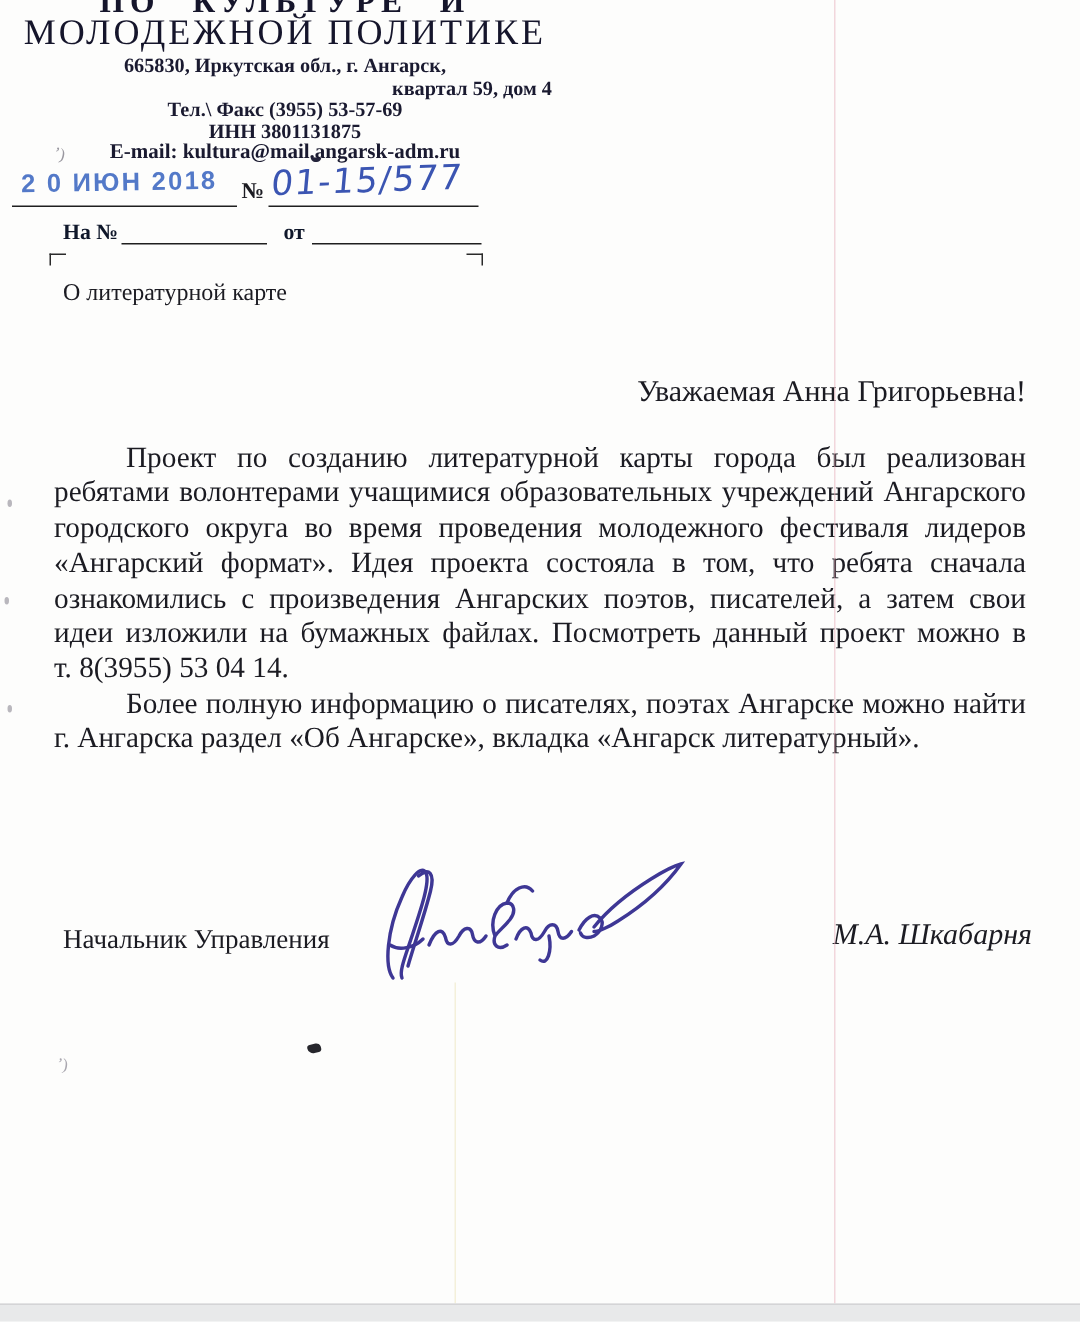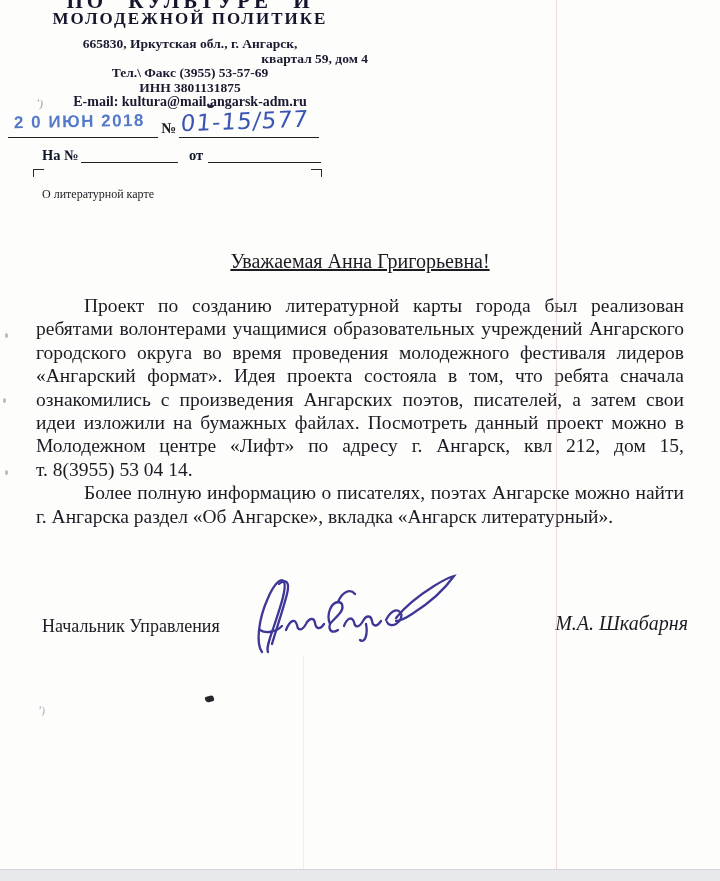--- a/index.html
+++ b/index.html
@@ -3,38 +3,38 @@
 <meta charset="utf-8">
 <style>
   html,body{margin:0;padding:0;}
   body{width:720px;height:881px;position:relative;background:#fdfdfc;overflow:hidden;
        font-family:"Liberation Serif","DejaVu Serif",serif;color:#1b1b22;}
   .abs{position:absolute;}
   
   .letterhead{left:12px;top:0;width:356px;text-align:center;}
   .lh-big1{position:absolute;top:-11px;left:0;width:100%;font-weight:bold;font-size:21px;
            letter-spacing:4px;word-spacing:12px;color:#15152b;}
-  .lh-big2{position:absolute;top:9px;left:0;width:100%;font-weight:bold;font-size:17px;
+  .lh-big2{position:absolute;top:9px;left:0;width:100%;font-weight:normal;font-size:24px;
            letter-spacing:2px;color:#15152b;}
   .lh-small{position:absolute;left:0;width:100%;font-weight:bold;font-size:13.5px;color:#1a1a30;}
   
   .stamp{left:14px;top:112px;font-family:"Liberation Sans","DejaVu Sans",sans-serif;
          font-weight:bold;font-size:17px;letter-spacing:1.5px;color:#4a72c6;
          transform:rotate(-1deg);opacity:.95;}
   .hline{background:#1f1f1f;height:1.4px;}
   .numsign{left:161px;top:120px;font-weight:bold;font-size:15px;}
   .handnum{left:181px;top:108px;font-family:"DejaVu Sans",sans-serif;font-size:23px;
            color:#3b55b2;transform:skewX(-7deg) rotate(-2deg);letter-spacing:1px;}
   .replylabel{font-weight:bold;font-size:14.5px;color:#0f172a;}
   .corner{width:10px;height:7px;border-top:1.6px solid #2a2a2a;}
   .corner.l{border-left:1.6px solid #2a2a2a;}
   .corner.r{border-right:1.6px solid #2a2a2a;}
   
-  .subject{left:42px;top:187px;font-size:12px;}
-  .salutation{left:36px;top:250px;width:648px;text-align:center;font-size:20px;text-decoration:underline;}
+  .subject{left:42px;top:187px;font-size:16px;}
+  .salutation{left:36px;top:250px;width:648px;text-align:right;font-size:20px;}
   .bodytext{left:36px;top:294px;width:648px;font-size:19.5px;line-height:23.4px;}
   .bodytext .line{text-align:justify;text-align-last:justify;white-space:normal;}
   .bodytext .line.lastline{text-align-last:left;}
   .bodytext .line.indent{text-indent:48px;}
   .sig-title{left:42px;top:616px;font-size:18px;}
   .sig-name{left:500px;top:612px;width:188px;text-align:right;font-size:20px;font-style:italic;}
   
   .vline-pink{left:556px;top:0;width:1px;height:869px;background:rgba(232,178,188,.5);}
   .vline-warm{left:303px;top:655px;width:1px;height:214px;background:rgba(233,224,178,.45);}
   .speck-dark{left:205px;top:696px;width:9px;height:6px;background:#26262c;border-radius:2px 3px 2px 4px;
@@ -75,21 +75,20 @@
 <div class="abs subject">О литературной карте</div>
 <div class="abs salutation">Уважаемая Анна Григорьевна!</div>
 
 <div class="abs bodytext">
   <div class="line indent">Проект по созданию литературной карты города был реализован</div>
   <div class="line">ребятами волонтерами учащимися образовательных учреждений Ангарского</div>
   <div class="line">городского округа во время проведения молодежного фестиваля лидеров</div>
   <div class="line">«Ангарский формат». Идея проекта состояла в том, что ребята сначала</div>
   <div class="line">ознакомились с произведения Ангарских поэтов, писателей, а затем свои</div>
   <div class="line">идеи изложили на бумажных файлах. Посмотреть данный проект можно в</div>
-  <div class="line">Молодежном центре «Лифт» по адресу г. Ангарск, квл 212, дом 15,</div>
   <div class="line lastline">т. 8(3955) 53 04 14.</div>
   <div class="line indent">Более полную информацию о писателях, поэтах Ангарске можно найти</div>
   <div class="line lastline">г. Ангарска раздел «Об Ангарске», вкладка «Ангарск литературный».</div>
 </div>
 
 <div class="abs sig-title">Начальник Управления</div>
 <div class="abs sig-name">М.А. Шкабарня</div>
 
 <div class="abs" style="left:246px;top:568px;">
   <svg width="214" height="92" viewBox="0 0 214 92">

